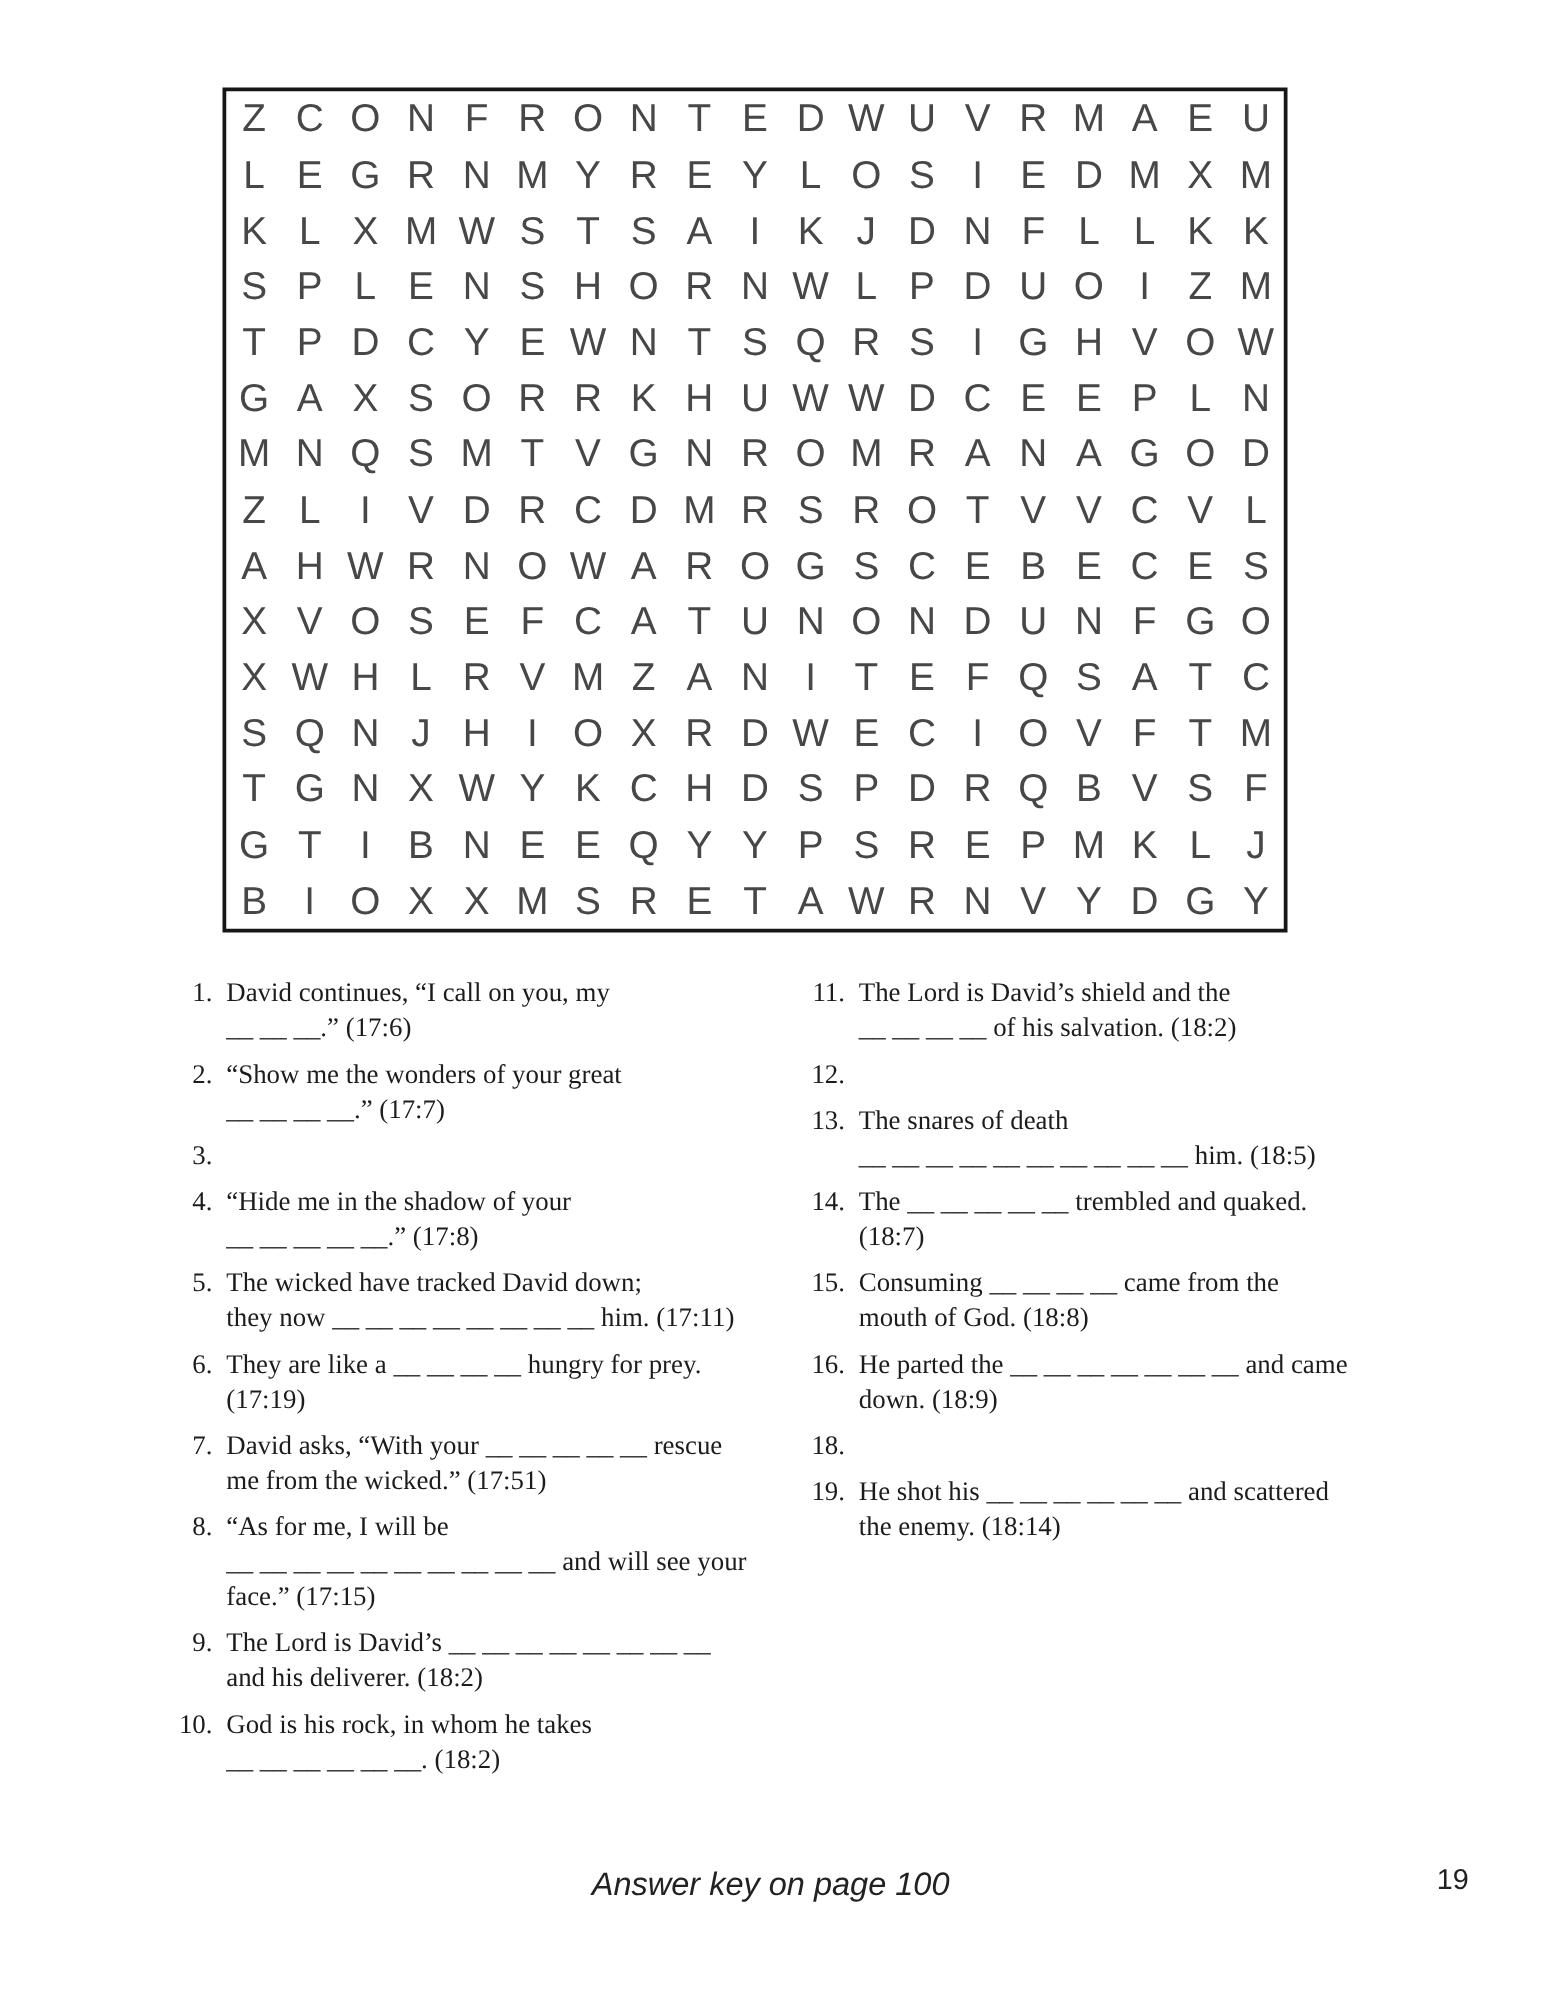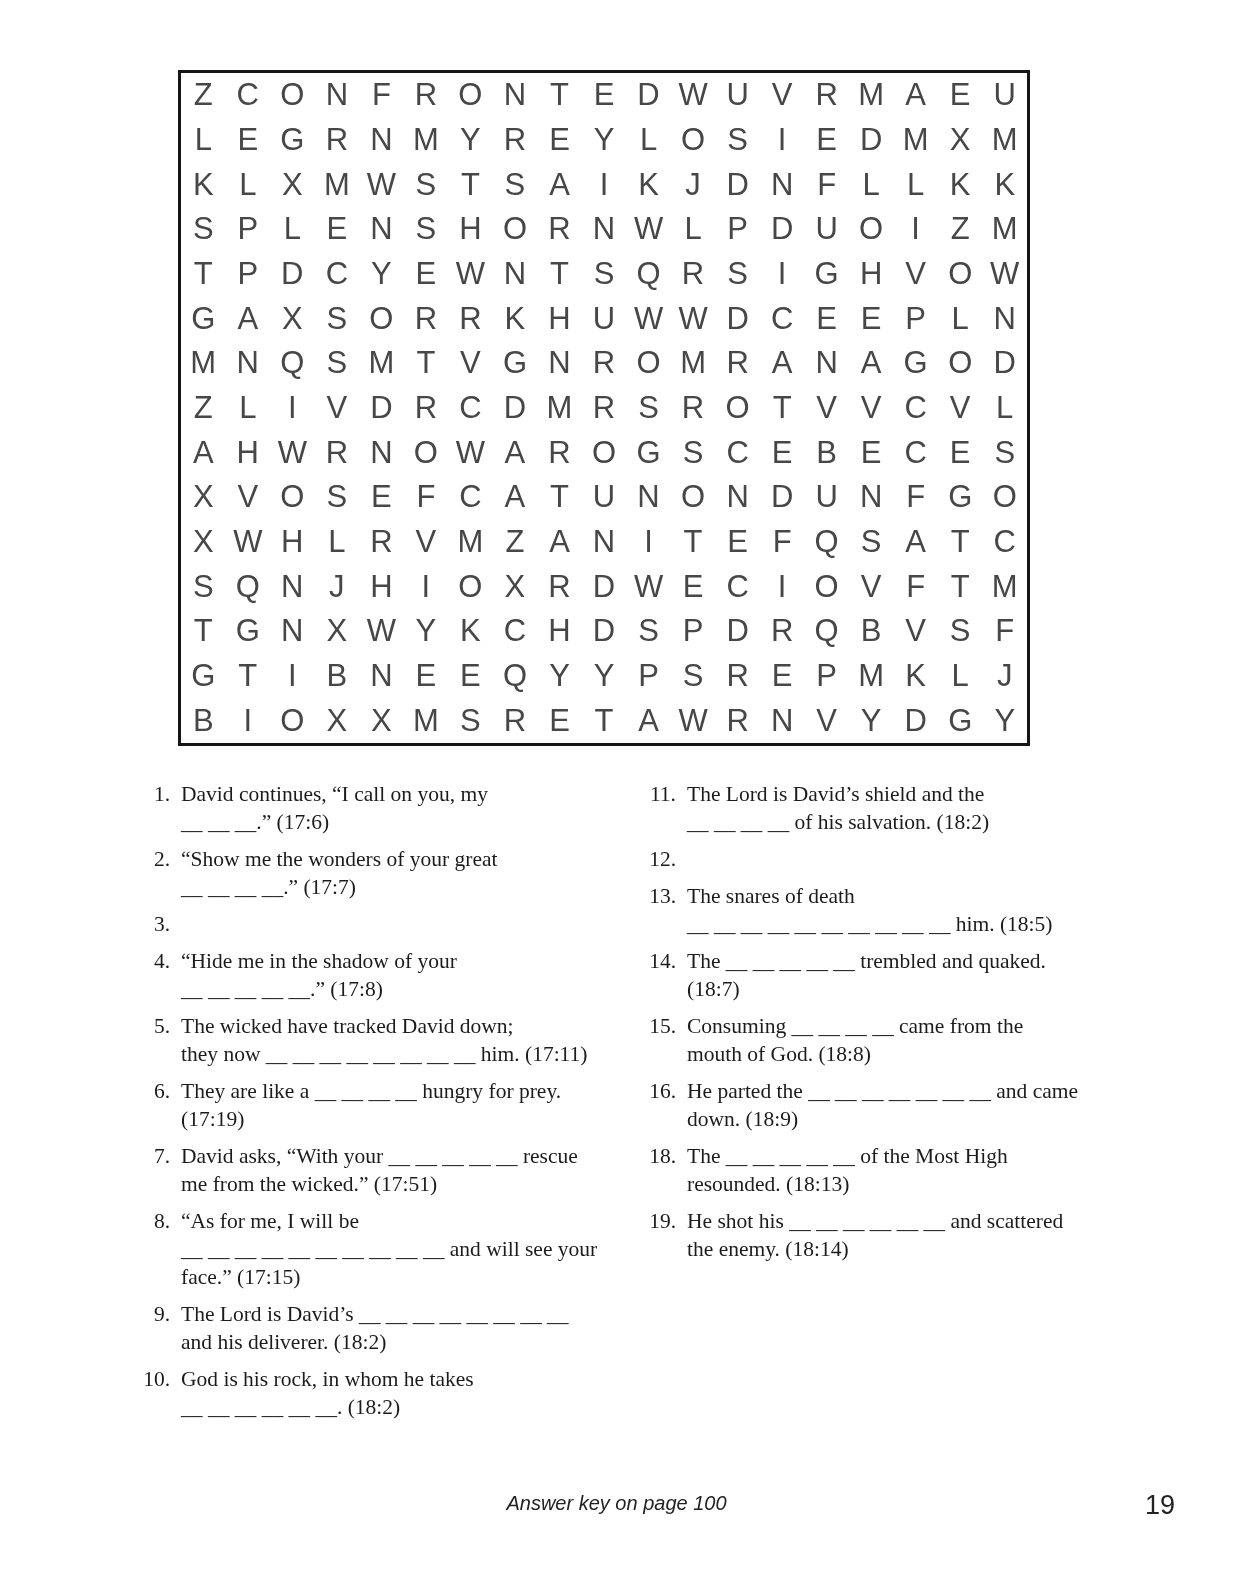--- a/index.html
+++ b/index.html
@@ -66,29 +66,29 @@
     white-space:pre-line;
   }
   .footer{
     position:absolute;
     left:0;
     right:0;
     top:1492px;
     text-align:center;
     font-family:"Liberation Sans", sans-serif;
     font-style:italic;
-    font-size:20px;
+    font-size:26px;
     color:#222222;
   }
   .pagenum{
     position:absolute;
     right:58px;
     top:1490px;
     font-family:"Liberation Sans", sans-serif;
-    font-size:27px;
+    font-size:23px;
     color:#222222;
   }
 </style>
 </head>
 <body>
 
 <div class="page">
 
   <div class="grid-box">
     <div class="grid">
@@ -456,22 +456,20 @@
           <div class="clue-text">Consuming __ __ __ __ came from the
 mouth of God. (18:8)</div>
         </div>
         <div class="clue">
           <div class="clue-num">16.</div>
           <div class="clue-text">He parted the __ __ __ __ __ __ __ and came
 down. (18:9)</div>
         </div>
         <div class="clue">
           <div class="clue-num">18.</div>
-          <div class="clue-text">The __ __ __ __ __ of the Most High
-resounded. (18:13)</div>
         </div>
         <div class="clue">
           <div class="clue-num">19.</div>
           <div class="clue-text">He shot his __ __ __ __ __ __ and scattered
 the enemy. (18:14)</div>
         </div>
       </div>
   </div>
 
   <div class="footer">Answer key on page 100</div>

